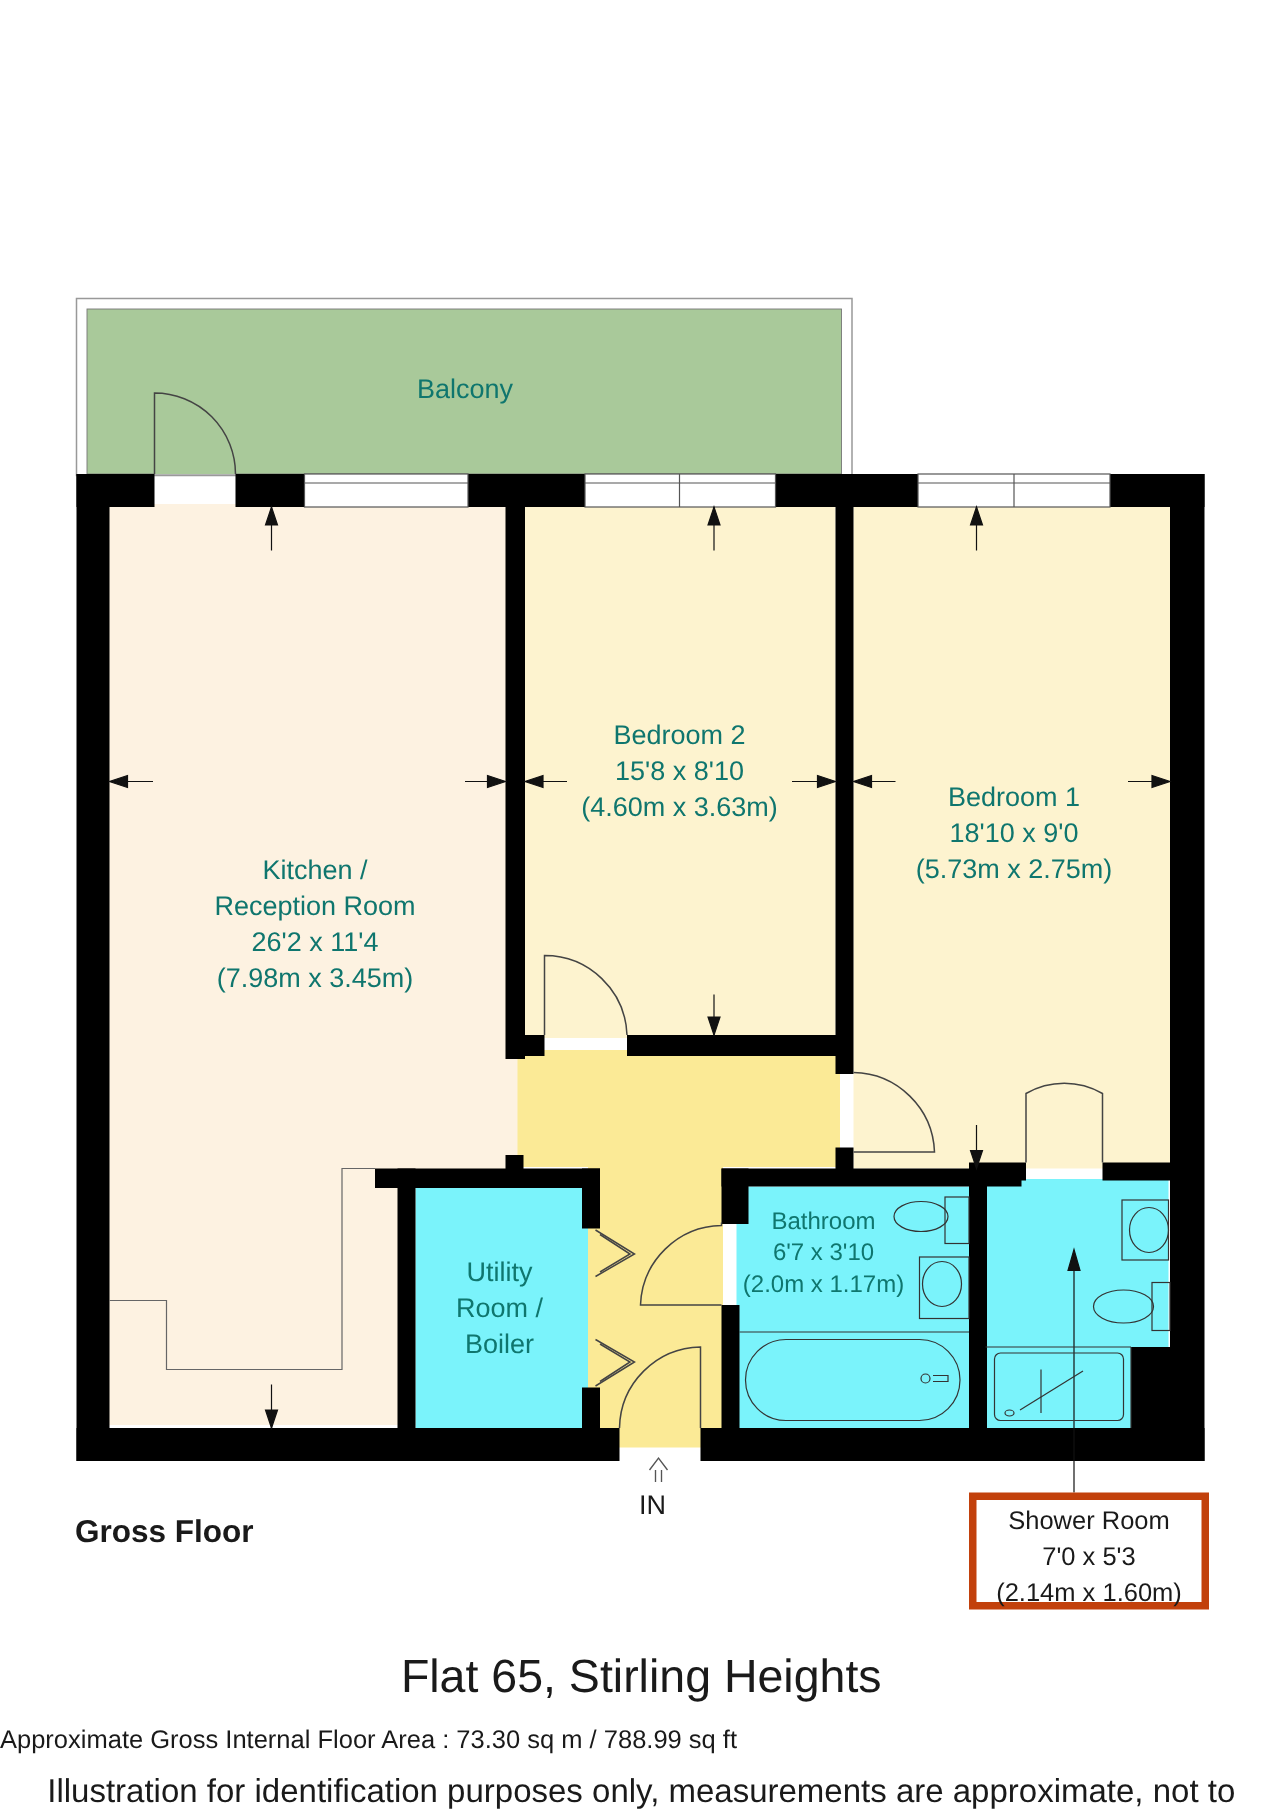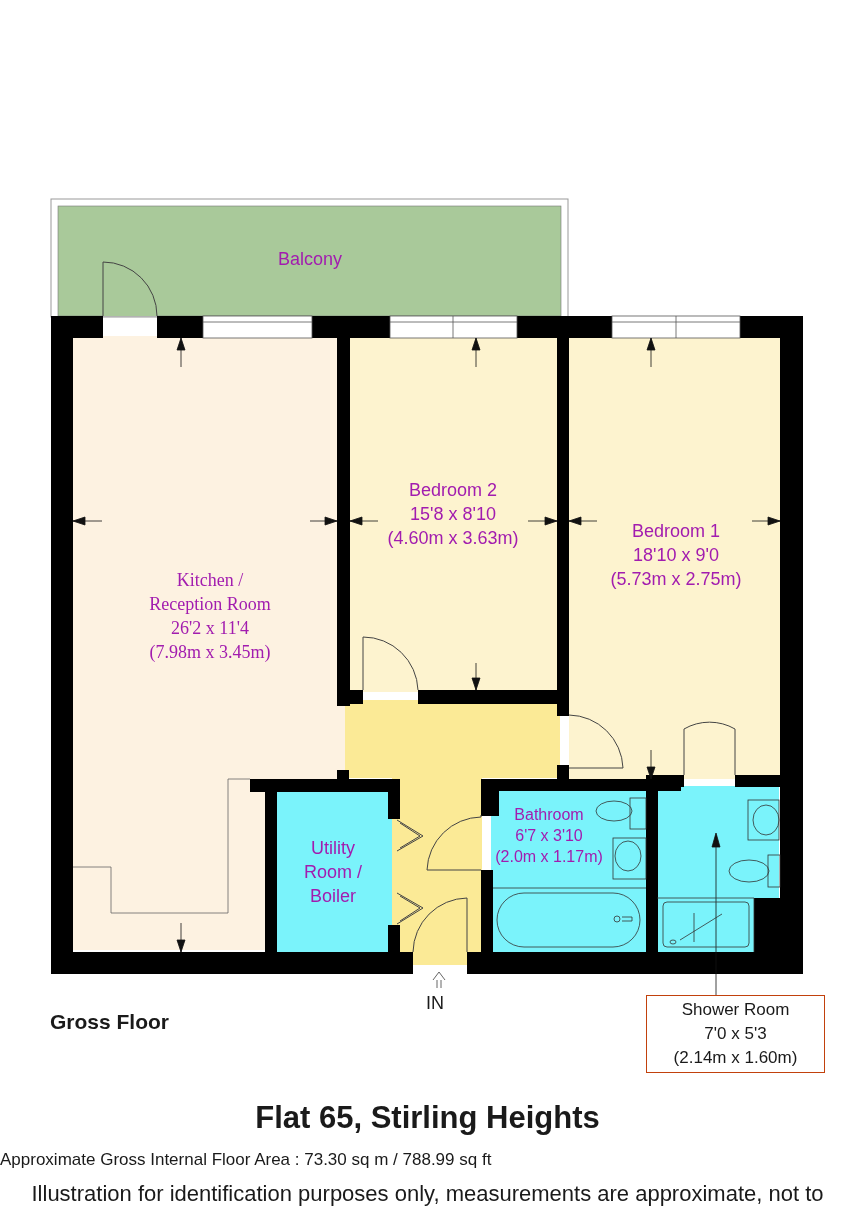--- a/index.html
+++ b/index.html
@@ -1,26 +1,26 @@
 <!DOCTYPE html>
 <html><head>
 <meta charset="utf-8">
 <style>
   html, body { margin: 0; padding: 0; background: #ffffff; }
   body { width: 855px; height: 1208px; position: relative; overflow: hidden; font-family: "Liberation Sans", sans-serif; color: #1a1a1a; }
   #plan { position: absolute; left: 0; top: 0; }
-  .label { position: absolute; text-align: center; font-size: 18px; line-height: 24px; color: #a21caf; white-space: nowrap; }
+  .label { position: absolute; text-align: center; font-size: 18px; line-height: 24px; color: #0f766e; white-space: nowrap; }
   .label div { display: block; }
   .small { font-size: 16px; line-height: 21px; }
   .floor-name { position: absolute; left: 50px; top: 1010px; font-size: 21px; font-weight: bold; }
-  .title { position: absolute; left: 0; width: 855px; top: 1100px; text-align: center; font-size: 31px; font-weight: bold; }
+  .title { position: absolute; left: 0; width: 855px; top: 1100px; text-align: center; font-size: 31px; font-weight: normal; }
   .area { position: absolute; left: 0; width: 855px; top: 1150px; text-align: left; font-size: 17px; }
   .disclaimer { position: absolute; left: 0; width: 855px; top: 1181px; text-align: center; font-size: 22px; }
   .in-label { position: absolute; left: 426px; top: 993px; font-size: 18px; }
-  .shower-box { position: absolute; left: 646px; top: 995px; width: 179px; height: 78px; border: 1px solid #c2410c; background: #fff; text-align: center; font-size: 17px; line-height: 24px; padding-top: 2px; box-sizing: border-box; }
+  .shower-box { position: absolute; left: 646px; top: 995px; width: 160px; height: 78px; border: 5px solid #c2410c; background: #fff; text-align: center; font-size: 17px; line-height: 24px; padding-top: 2px; box-sizing: border-box; }
 </style>
 </head>
 <body>
 
 <svg id="plan" width="855" height="1208" viewBox="0 0 855 1208" xmlns="http://www.w3.org/2000/svg">
 
   <g>
     <rect x="51" y="199" width="517" height="118" fill="#ffffff" stroke="#999" stroke-width="1"></rect>
     <rect x="58" y="206" width="503" height="110" fill="#a9c99a" stroke="#777" stroke-width="0.6"></rect>
   </g>
@@ -156,21 +156,21 @@
     <line x1="694" y1="913" x2="694" y2="942"></line>
     <line x1="680" y1="940" x2="722" y2="914"></line>
     <ellipse cx="673" cy="942" rx="3" ry="2"></ellipse>
   </g>
 </svg>
 
 <div class="label" style="left:260px; top:247px; width:100px;">
   <div>Balcony</div>
 </div>
 
-<div class="label" style="left:105px; top:568px; width:210px;font-family:Liberation Serif, serif;">
+<div class="label" style="left:105px; top:568px; width:210px;">
   <div>Kitchen /</div>
   <div>Reception Room</div>
   <div>26'2 x 11'4</div>
   <div>(7.98m x 3.45m)</div>
 </div>
 
 <div class="label" style="left:353px; top:478px; width:200px;">
   <div>Bedroom 2</div>
   <div>15'8 x 8'10</div>
   <div>(4.60m x 3.63m)</div>

